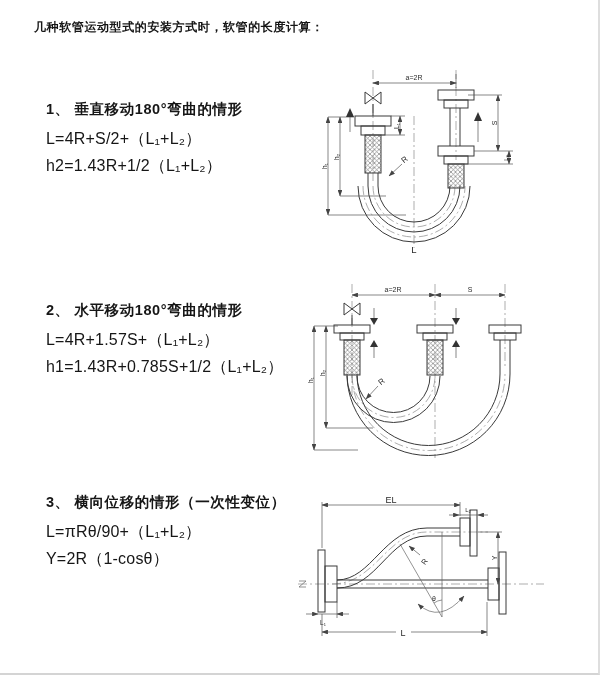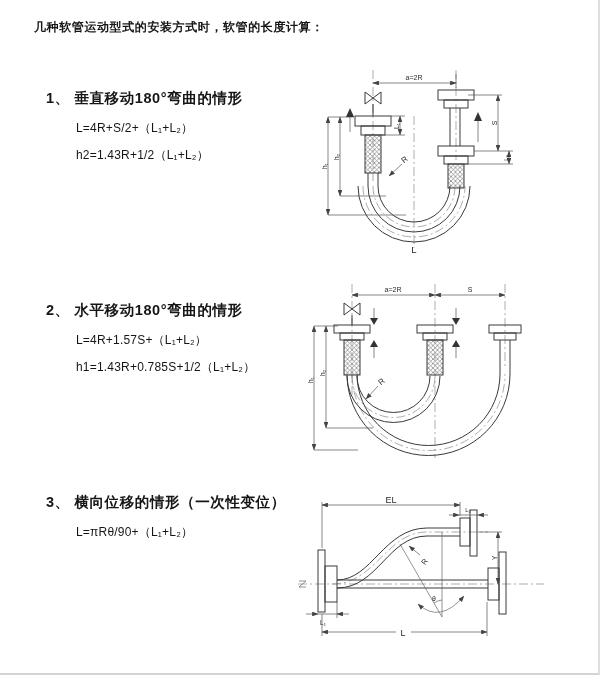--- a/index.html
+++ b/index.html
@@ -3,23 +3,23 @@
 <meta charset="utf-8">
 <style>
   html,body{margin:0;padding:0;}
   body{
     width:600px;height:675px;background:#ffffff;position:relative;overflow:hidden;
     font-family:"Liberation Sans","DejaVu Sans",sans-serif;color:#161616;
   }
   .page-edge{position:absolute;inset:0;border-right:2px solid #dedede;border-bottom:2px solid #d4d4d4;pointer-events:none;}
   .doc-title{position:absolute;left:34px;top:19px;font-size:12px;font-weight:bold;letter-spacing:.6px;white-space:nowrap;}
   .section{position:absolute;left:46px;width:275px;}
-  .s1{top:89px}.s2{top:301px}.s3{top:493px}
+  .s1{top:100px}.s2{top:301px}.s3{top:493px}
   .heading{font-size:14.5px;font-weight:bold;letter-spacing:.6px;white-space:nowrap;margin:0 0 7px 0;}
-  .formula{font-size:12px;line-height:26.5px;margin-left:30px;letter-spacing:.2px;white-space:nowrap;}
+  .formula{font-size:16px;line-height:26.5px;letter-spacing:.2px;white-space:nowrap;}
   svg.diag{position:absolute;}
   .d1{left:298px;top:64px}
   .d2{left:298px;top:278px}
   .d3{left:292px;top:492px}
   svg text{font-family:"Liberation Sans","DejaVu Sans",sans-serif;fill:#2a2a2a;}
 </style>
 </head>
 <body>
 
 <div class="page-edge"></div>
@@ -34,20 +34,21 @@
 
 <div class="section s2">
   <div class="heading">2、 水平移动180°弯曲的情形</div>
   <div class="formula">L=4R+1.57S+（L₁+L₂）</div>
   <div class="formula">h1=1.43R+0.785S+1/2（L₁+L₂）</div>
 </div>
 
 <div class="section s3">
   <div class="heading">3、 横向位移的情形（一次性变位）</div>
   <div class="formula">L=πRθ/90+（L₁+L₂）</div>
+  <div class="formula">Y=2R（1-cosθ）</div>
 </div>
 
 <svg class="diag d1" width="252" height="192" viewBox="0 0 252 192">
   <defs>
     <marker id="ar1" viewBox="0 0 8 6" refX="7.5" refY="3" markerWidth="9" markerHeight="7" orient="auto-start-reverse">
       <path d="M0,0L8,3L0,6Z" fill="#444"></path>
     </marker>
     <pattern id="ht1" width="4.5" height="4.5" patternUnits="userSpaceOnUse">
       <path d="M0,4.5L4.5,0M0,0L4.5,4.5" stroke="#808080" stroke-width="0.7"></path>
     </pattern>

